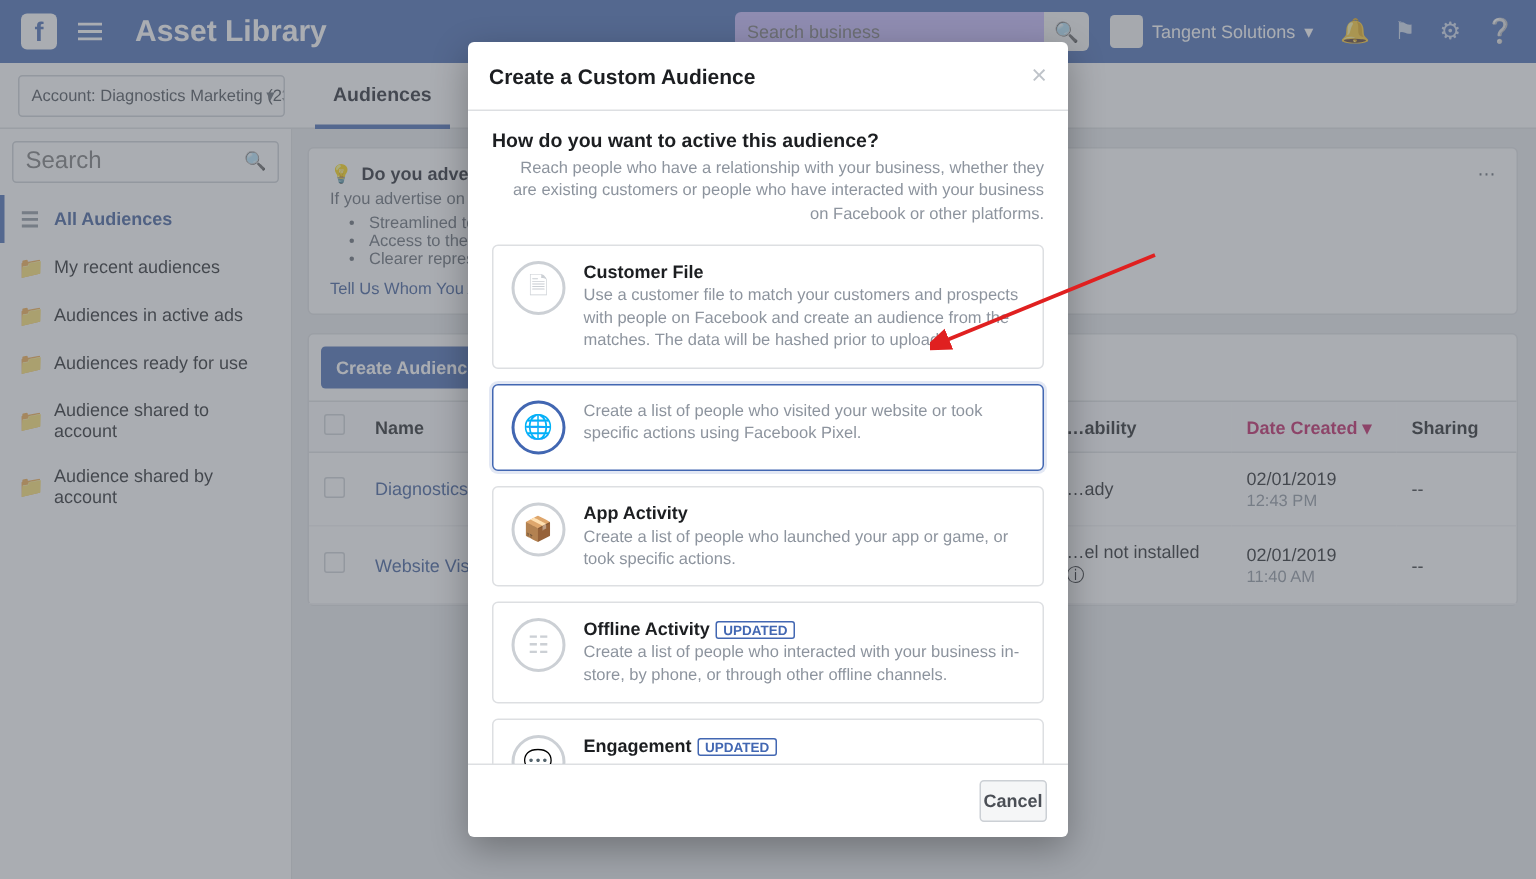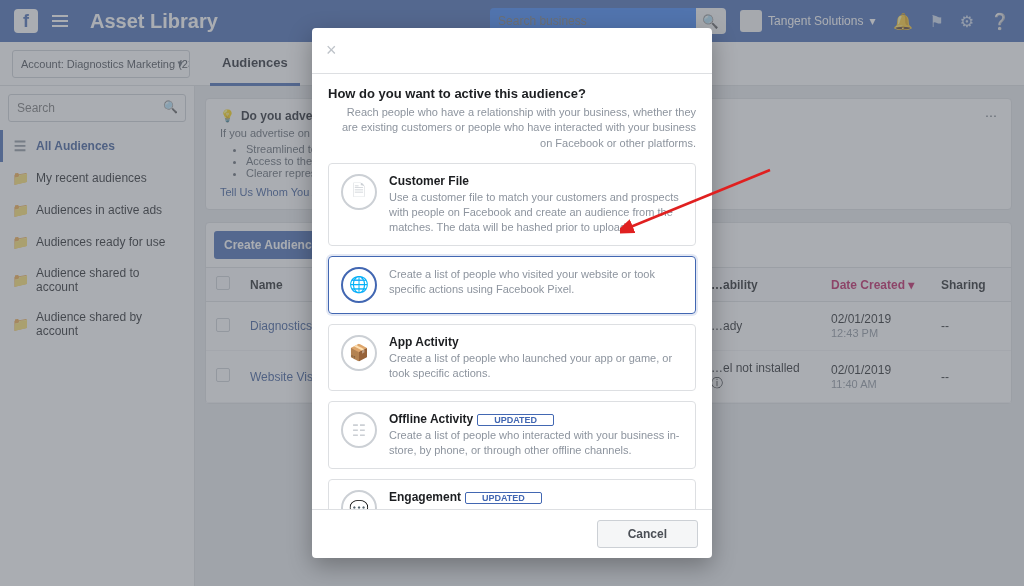--- a/index.html
+++ b/index.html
@@ -5,41 +5,41 @@
   * { box-sizing: border-box; margin: 0; padding: 0; font-family: Helvetica, Arial, sans-serif; }
   body { width: 1024px; height: 586px; background: #e9ebee; position: relative; overflow: hidden; font-size: 12px; color: #1c1e21; }
 
   
   .topbar { height: 42px; background: #4267b2; display: flex; align-items: center; padding: 0 14px; color: #fff; }
   .fb-logo { width: 24px; height: 24px; background:#fff; border-radius:4px; display:flex; align-items:center; justify-content:center; color:#4267b2; font-weight:bold; font-size:18px; margin-right:14px; }
   .hamburger svg { display:block; }
   .topbar .title { margin-left: 22px; font-size: 20px; font-weight: bold; }
   .topbar .spacer { flex: 1; }
   .search-box { width: 236px; display:flex; }
-  .search-box input { flex:1; height:26px; border:none; border-radius:4px 0 0 4px; padding:12px 8px; font-size:12px; background:#3b82f6; color:#333; }
+  .search-box input { flex:1; height:26px; border:none; border-radius:4px 0 0 4px; padding:12px 8px; font-size:12px; background:#c4b5fd; color:#333; }
   .search-box button { width:30px; height:26px; border:none; border-radius:0 4px 4px 0; background:#f5f6f7; color:#606770; cursor:pointer; }
   .account-chip { display:flex; align-items:center; margin-left:14px; cursor:pointer; }
   .account-chip .sq { width:22px; height:22px; background:#f5f6f7; border-radius:3px; margin-right:6px; }
   .account-chip span { font-size:12px; }
   .top-icons { display:flex; gap:16px; margin-left:18px; align-items:center; }
   .top-icons .icn { color:#cdd9ed; font-size:16px; cursor:pointer; }
 
   
   .subheader { height:44px; background:#fff; border-bottom:1px solid #dddfe2; display:flex; align-items:center; padding:0 12px; }
   .acct-dd { height:28px; border:1px solid #ccd0d5; border-radius:3px; padding:0 22px 0 8px; display:flex; align-items:center; font-size:11px; color:#444950; position:relative; cursor:pointer; background:#fff; width:178px; overflow:hidden; white-space:nowrap; text-overflow:ellipsis;}
   .acct-dd:after { content:"▾"; position:absolute; right:6px; color:#606770; }
   .tabs { display:flex; margin-left:20px; }
   .tab { padding:0 12px; height:44px; display:flex; align-items:center; font-size:13px; font-weight:bold; color:#606770; border-bottom:3px solid transparent; cursor:pointer; }
   .tab.active { color:#1d2129; border-bottom-color:#4267b2; }
 
   
   .main { display:flex; height:calc(586px - 42px - 44px); }
   .sidebar { width:195px; background:#fff; border-right:1px solid #dddfe2; padding-top:8px; }
   .side-search { margin:0 8px 8px; }
-  .side-search input { width:100%; height:28px; border:1px solid #ccd0d5; border-radius:3px; padding:0 24px 0 8px; font-size:12px; }
+  .side-search input { width:100%; height:28px; border:1px solid #ccd0d5; border-radius:3px; padding:0 24px 0 8px; font-size:16px; }
   .side-search { position:relative; }
   .side-search .mag { position:absolute; right:8px; top:6px; color:#8d949e; }
   .side-item { display:flex; align-items:center; padding:8px 12px; font-size:12px; color:#1c1e21; cursor:pointer; gap:8px; }
   .side-item .ficn { color:#8d949e; font-size:14px; width:16px; text-align:center; }
   .side-item.active { color:#385898; font-weight:bold; border-left:3px solid #4267b2; padding-left:9px; }
   .side-section { padding:10px 12px 4px; font-size:11px; color:#606770; font-weight:bold; }
 
   .content { flex:1; padding:12px 12px 12px 10px; overflow:hidden; }
   .notice { background:#fff; border:1px solid #dddfe2; border-radius:4px; padding:10px 14px; margin-bottom:12px; position:relative; }
   .notice .nh { font-weight:bold; font-size:12px; margin-bottom:4px; display:flex; align-items:center; gap:6px; color:#1d2129;}
@@ -70,23 +70,23 @@
   .modal-header .close { color:#bec3c9; font-size:18px; cursor:pointer; }
   .modal-body { padding:12px 16px 8px; overflow:auto; flex:1; }
   .modal-body .q { font-size:13px; font-weight:bold; margin-bottom:4px; }
   .modal-body .sub { font-size:11px; color:#8d949e; margin-bottom:12px; line-height:1.4;text-align:right; }
   .opt { border:1px solid #dddfe2; border-radius:4px; padding:10px 12px; display:flex; gap:12px; margin-bottom:10px; cursor:pointer; }
   .opt .oicn { width:36px; height:36px; border-radius:50%; border:2px solid #ccd0d5; display:flex; align-items:center; justify-content:center; color:#ccd0d5; font-size:16px; flex-shrink:0; }
   .opt.highlight { border-color:#4267b2; box-shadow:0 0 0 2px rgba(66,103,178,0.15); }
   .opt.highlight .oicn { border-color:#4267b2; color:#4267b2; }
   .opt .odesc .ot { font-size:12px; font-weight:bold; color:#1c1e21; margin-bottom:2px; }
   .opt .odesc .od { font-size:11px; color:#8d949e; line-height:1.35; }
-  .badge { display:inline-block; border:1px solid #4267b2; color:#4267b2; border-radius:2px; font-size:9px; padding:0 16px; font-weight:bold; margin-left:4px; vertical-align:middle;}
+  .badge { display:inline-block; border:1px solid #4267b2; color:#4267b2; border-radius:2px; font-size:9px; padding:0 4px; font-weight:bold; margin-left:4px; vertical-align:middle;}
   .modal-footer { border-top:1px solid #dddfe2; padding:10px 14px; display:flex; justify-content:flex-end; }
-  .btn-light { background:#f5f6f7; border:1px solid #ccd0d5; border-radius:3px; height:28px; padding:0 30px; font-size:12px; font-weight:bold; color:#4b4f56; cursor:pointer; }
+  .btn-light { background:#f5f6f7; border:1px solid #ccd0d5; border-radius:3px; height:28px; padding:0 2px; font-size:12px; font-weight:bold; color:#4b4f56; cursor:pointer; }
 
   .arrow { position:absolute; pointer-events:none; }
 </style>
 </head>
 <body>
 
 <div class="topbar">
   <div class="fb-logo">f</div>
   <div class="hamburger">
     <svg width="16" height="12" viewBox="0 0 16 12">
@@ -202,20 +202,21 @@
           </tr>
         </tbody>
       </table>
     </div>
   </div>
 </div>
 
 <div class="overlay">
   <div class="modal">
     <div class="modal-header">
+      <h3>Create a Custom Audience</h3>
       <span class="close">×</span>
     </div>
     <div class="modal-body">
       <div class="q">How do you want to active this audience?</div>
       <div class="sub">Reach people who have a relationship with your business, whether they are existing customers or people who have interacted with your business on Facebook or other platforms.</div>
 
       <div class="opt">
         <div class="oicn">🗎</div>
         <div class="odesc">
           <div class="ot">Customer File</div>

